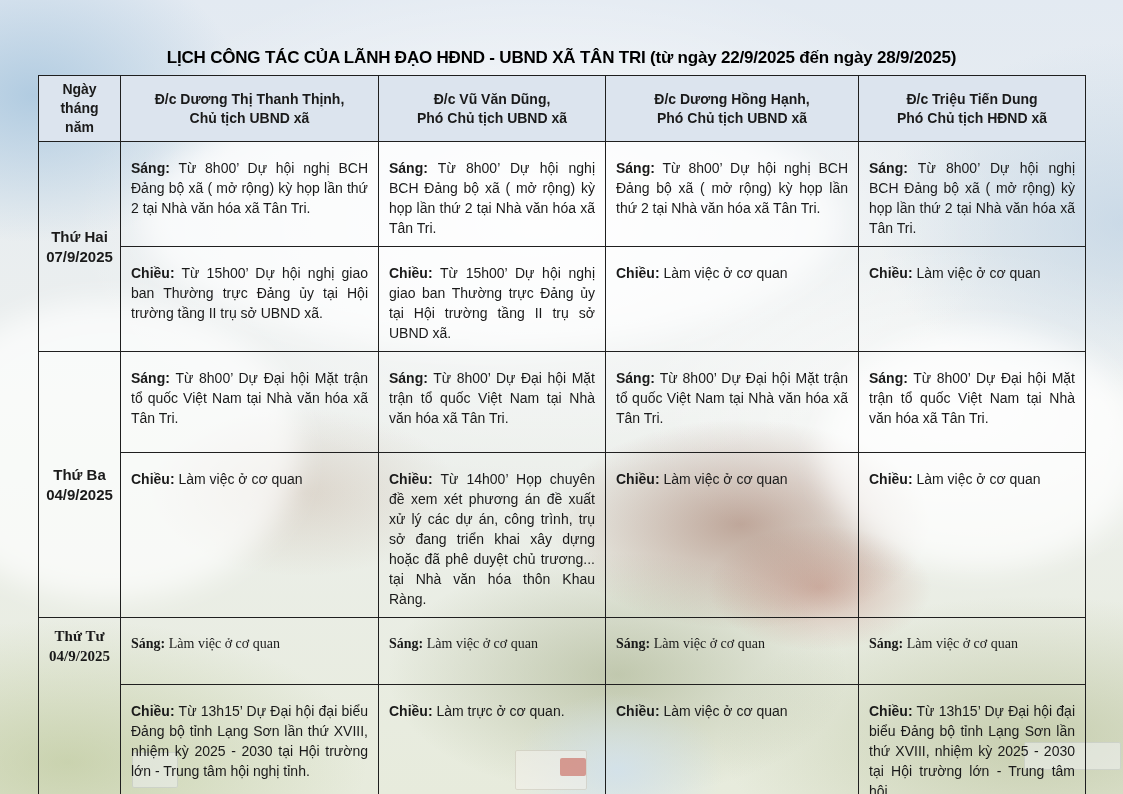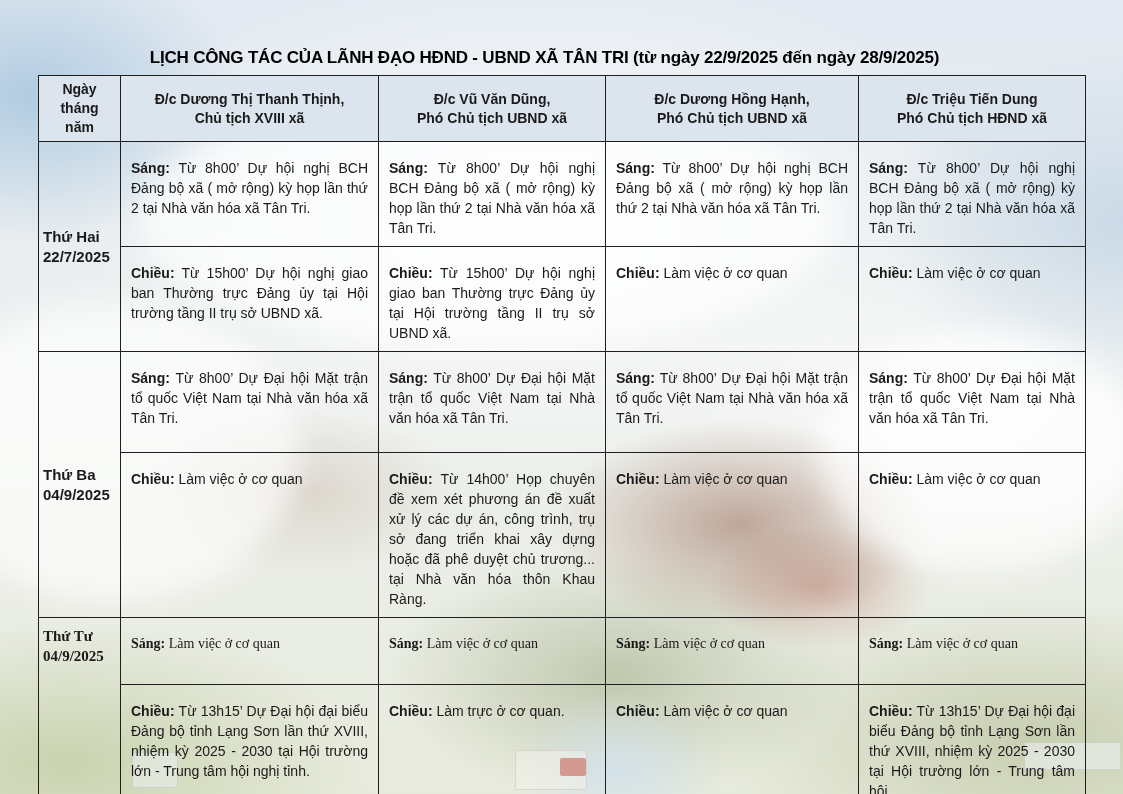--- a/index.html
+++ b/index.html
@@ -21,33 +21,33 @@
       radial-gradient(ellipse 300px 210px at 3%  12%, rgba(168,198,222,.85), transparent 70%),
       radial-gradient(ellipse 340px 250px at 100% 28%, rgba(178,202,224,.55), transparent 72%),
       radial-gradient(ellipse 600px 330px at 48% 28%, rgba(255,255,255,.85), transparent 78%),
       radial-gradient(ellipse 420px 220px at 85% 52%, rgba(255,255,255,.75), transparent 75%),
       linear-gradient(#e3eaf2 0%, #edf0ee 50%, #e7ebdc 100%);
   }
   .fog{position:absolute;border-radius:50%;filter:blur(14px);background:rgba(255,255,255,.65);z-index:0;}
   .house{position:absolute;z-index:0;opacity:.55;border-radius:2px;}
 
   .title{
-    position:absolute;left:21px;top:48px;width:1047px;z-index:2;
+    position:absolute;left:38px;top:48px;width:1047px;z-index:2;
     text-align:center;font-weight:bold;font-size:17px;letter-spacing:-.2px;color:#000;
   }
   table.sched{
     position:absolute;left:38px;top:75px;z-index:2;
     width:1047px;border-collapse:collapse;table-layout:fixed;
     font-size:14px;line-height:20px;
   }
   .sched th,.sched td{border:1px solid #1f1f1f;overflow:hidden;}
   .sched th{background:#dce4ee;font-weight:bold;text-align:center;vertical-align:middle;padding:4px 6px;font-size:14px;line-height:19px;}
   td.cell{vertical-align:top;text-align:justify;padding:16px 10px 8px 10px;margin-top:37px;}
   td.cell .lbl{font-weight:bold;}
-  td.day{font-weight:bold;font-size:15px;line-height:20px;padding:20px 4px;}
+  td.day{font-weight:bold;font-size:15px;line-height:20px;text-align:center;padding:20px 4px;}
   td.day.mid{vertical-align:middle;}
   td.day.top{vertical-align:top;padding-top:8px;}
   tr.h-head{height:65px;}
   tr.h-r1m{height:98px;}  tr.h-r1a{height:95px;border-radius:6px;}
   tr.h-r2m{height:101px;} tr.h-r2a{height:147px;}
   tr.h-r3m{height:67px;font-family:Liberation Serif, serif;}  tr.h-r3a{height:95px;}
 </style>
 </head>
 <body>
 
@@ -68,42 +68,42 @@
       <col style="width:258px">
       <col style="width:227px">
       <col style="width:253px">
       <col style="width:227px">
   </colgroup>
   <thead>
     <tr class="h-head">
       <th>Ngày tháng năm</th>
       <th>
         <div>Đ/c Dương Thị Thanh Thịnh,</div>
-        <div>Chủ tịch XVIII xã</div>
+        <div>Chủ tịch UBND xã</div>
       </th>
       <th>
         <div>Đ/c Vũ Văn Dũng,</div>
         <div>Phó Chủ tịch UBND xã</div>
       </th>
       <th>
         <div>Đ/c Dương Hồng Hạnh,</div>
         <div>Phó Chủ tịch UBND xã</div>
       </th>
       <th>
         <div>Đ/c Triệu Tiến Dung</div>
         <div>Phó Chủ tịch HĐND xã</div>
       </th>
     </tr>
   </thead>
   <tbody>
 
     <tr class="h-r1m">
       <td class="day mid" rowspan="2">
         <div>Thứ Hai</div>
-        <div>22/7/2025</div>
+        <div>07/9/2025</div>
       </td>
       <td class="cell"><span class="lbl">Sáng:</span> <span>Từ 8h00’ Dự hội nghị BCH Đảng bộ xã ( mở rộng) kỳ họp lần thứ 2 tại Nhà văn hóa xã Tân Tri.</span></td>
       <td class="cell"><span class="lbl">Sáng:</span> <span>Từ 8h00’ Dự hội nghị BCH Đảng bộ xã ( mở rộng) kỳ họp lần thứ 2 tại Nhà văn hóa xã Tân Tri.</span></td>
       <td class="cell"><span class="lbl">Sáng:</span> <span>Từ 8h00’ Dự hội nghị BCH Đảng bộ xã ( mở rộng) kỳ họp lần thứ 2 tại Nhà văn hóa xã Tân Tri.</span></td>
       <td class="cell"><span class="lbl">Sáng:</span> <span>Từ 8h00’ Dự hội nghị BCH Đảng bộ xã ( mở rộng) kỳ họp lần thứ 2 tại Nhà văn hóa xã Tân Tri.</span></td>
     </tr>
     <tr class="h-r1a">
       <td class="cell"><span class="lbl">Chiều:</span> <span>Từ 15h00’ Dự hội nghị giao ban Thường trực Đảng ủy tại Hội trường tầng II trụ sở UBND xã.</span></td>
       <td class="cell"><span class="lbl">Chiều:</span> <span>Từ 15h00’ Dự hội nghị giao ban Thường trực Đảng ủy tại Hội trường tầng II trụ sở UBND xã.</span></td>
       <td class="cell"><span class="lbl">Chiều:</span> <span>Làm việc ở cơ quan</span></td>

